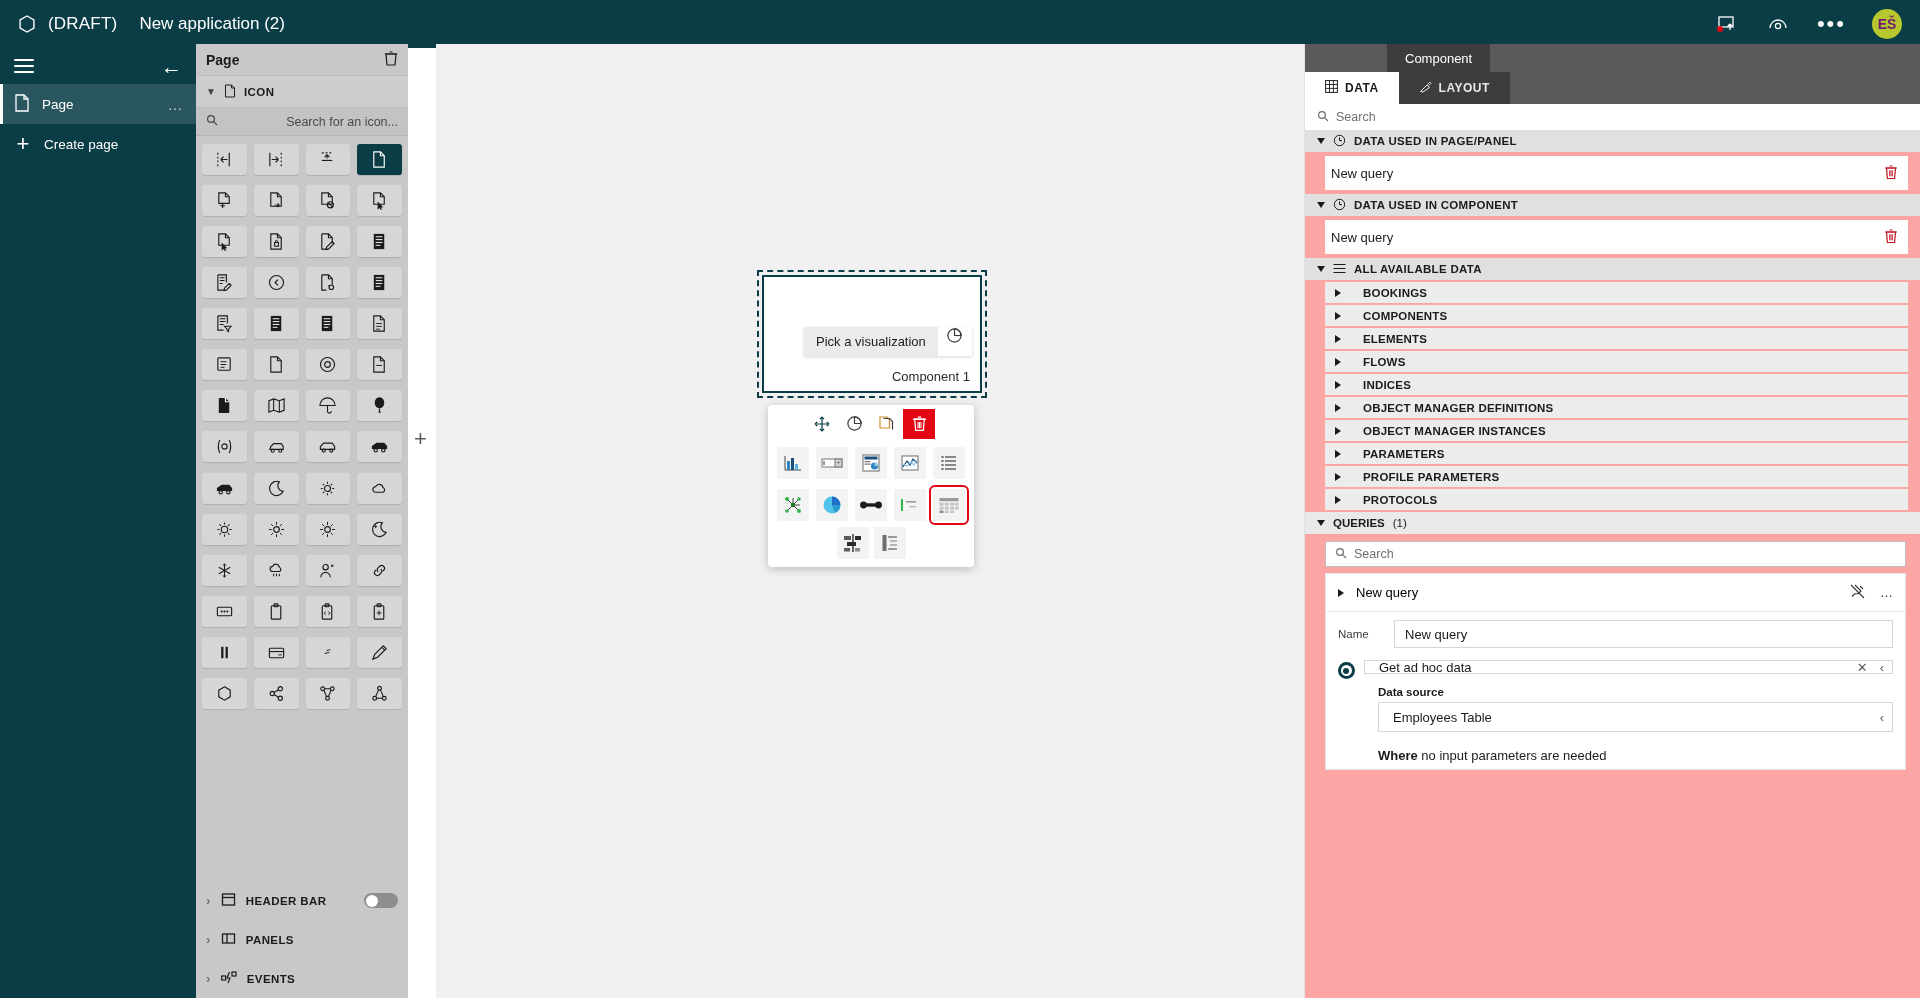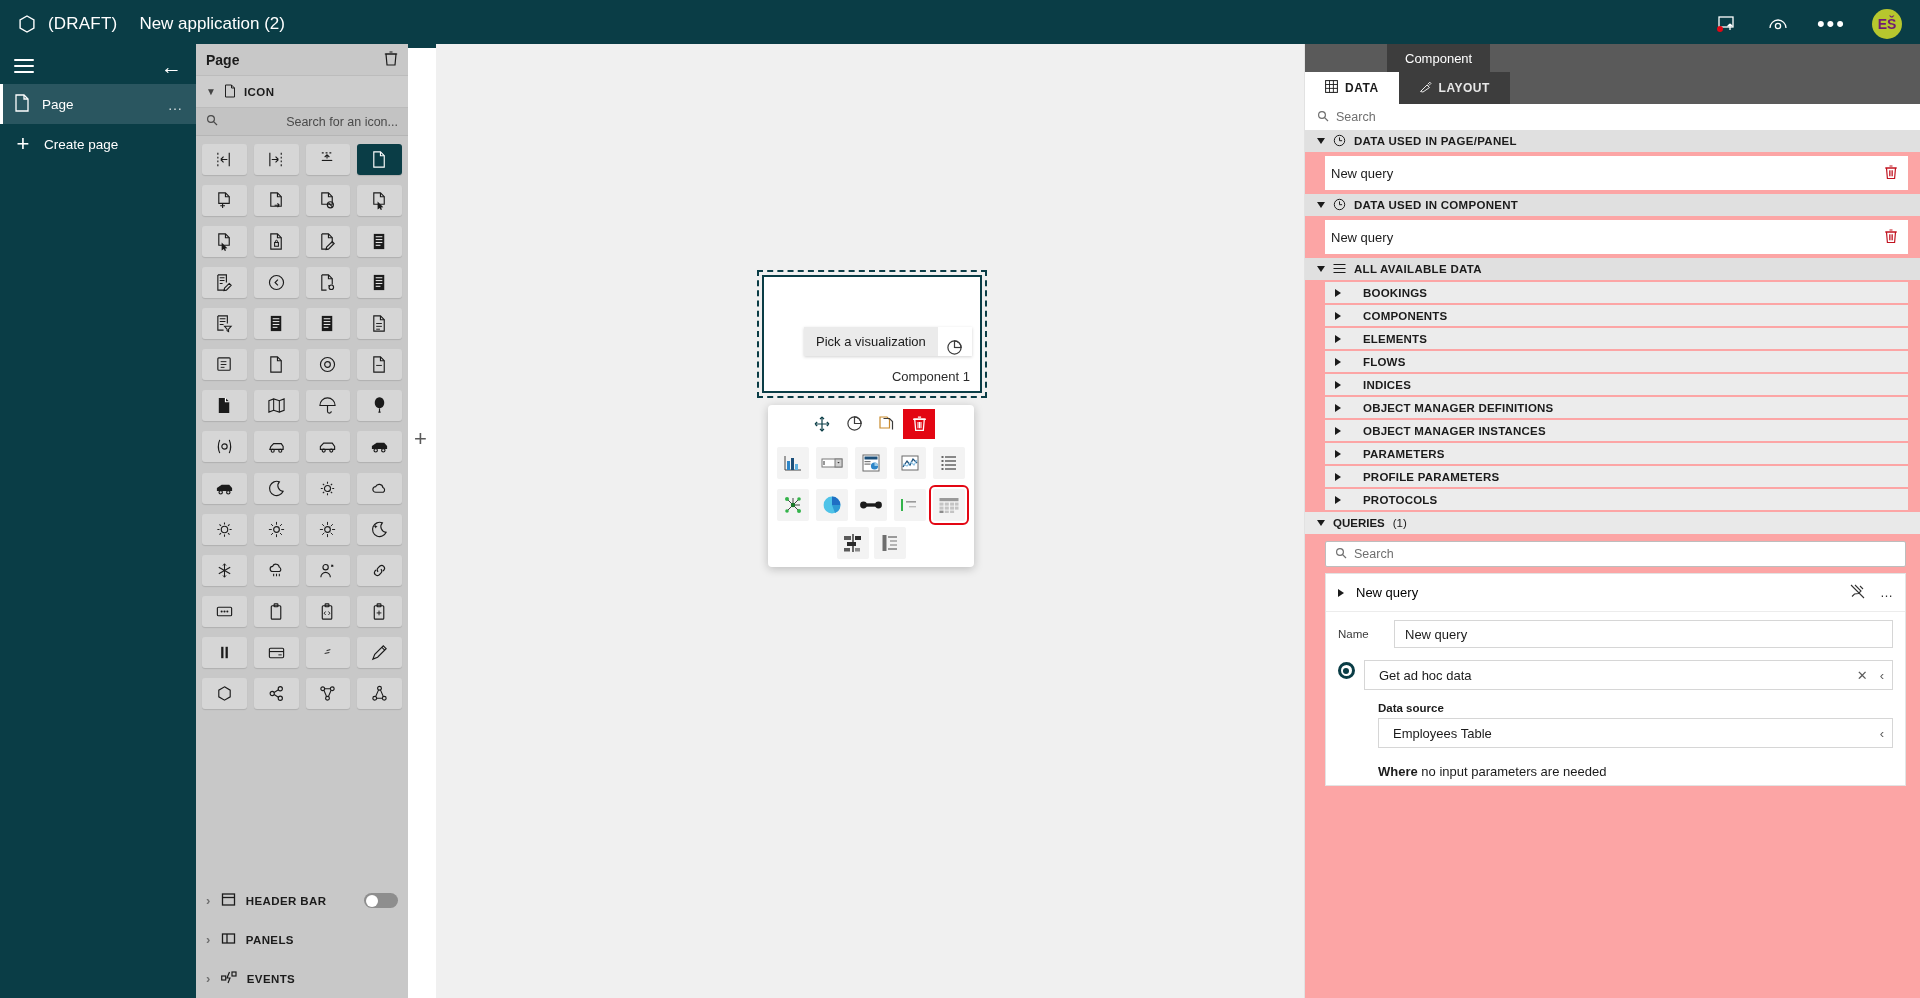--- a/index.html
+++ b/index.html
@@ -109,21 +109,21 @@
   .canvas-plus {
     position: absolute; left: -22px; top: 382px; font-size: 22px; color: #5a5a5a;
     cursor: pointer; user-select: none;
   }
   .component-box {
     position: absolute; left: 326px; top: 231px; width: 220px; height: 118px;
     background: #ffffff; border: 2px solid #0a3d46;
     outline: 2px dashed #0a3d46; outline-offset: 3px;
   }
   .pick-vis {
-    position: absolute; left: 40px; top: 50px; display: flex; align-items: flex-end;
+    position: absolute; left: 40px; top: 50px; display: flex; align-items: flex-start;
     box-shadow: 0 1px 3px rgba(0,0,0,.18);
   }
   .pick-vis .pv-label {
     background: #ebebeb; color: #1b1b1b; font-size: 13px;
     padding: 7px 12px; display: flex; align-items: center; white-space: nowrap;
   }
   .pick-vis .pv-btn {
     background: #ffffff; width: 34px; display: flex; align-items: center; justify-content: center;
     cursor: pointer;
   }
@@ -226,21 +226,21 @@
   .q-step { display: flex; align-items: flex-start; gap: 0; padding: 0 12px 0 8px; position: relative; }
   .step-rail { width: 24px; display: flex; flex-direction: column; align-items: center; }
   .step-dot-o {
     width: 17px; height: 17px; border-radius: 50%; border: 3px solid #0a3d46;
     display: flex; align-items: center; justify-content: center; background:#fff; margin-top: 8px;
   }
   .step-dot-o i { width: 6px; height: 6px; border-radius: 50%; background: #0a3d46; display:block; }
   .step-line { width: 3px; flex: 1; background: #0a3d46; }
   .step-body { flex: 1; padding-left: 6px; }
   .q-select {
-    height: 30px; border: 1px solid #d6d6d6; display: flex; align-items: center;
+    height: 14px; border: 1px solid #d6d6d6; display: flex; align-items: center;
     padding: 0 8px 0 14px; font-size: 13px; color: #1b1b1b; background: #fff; margin-top: 6px;
   }
   .q-select .acts { margin-left: auto; display: flex; align-items: center; gap: 12px; color: #5c5c5c; }
   .q-sublabel { font-size: 11.5px; font-weight: 700; color: #1b1b1b; margin: 12px 0 4px 14px; }
   .q-select2 {
     margin-left: 14px; height: 30px; border: 1px solid #d6d6d6; display: flex; align-items: center;
     padding: 0 8px 0 14px; font-size: 13px; color: #1b1b1b; background: #fff;
   }
   .q-where { margin-left: 14px; margin-top: 12px; font-size: 13px; color: #1b1b1b; line-height: 1.9; }
   .q-where b { font-weight: 700; }

